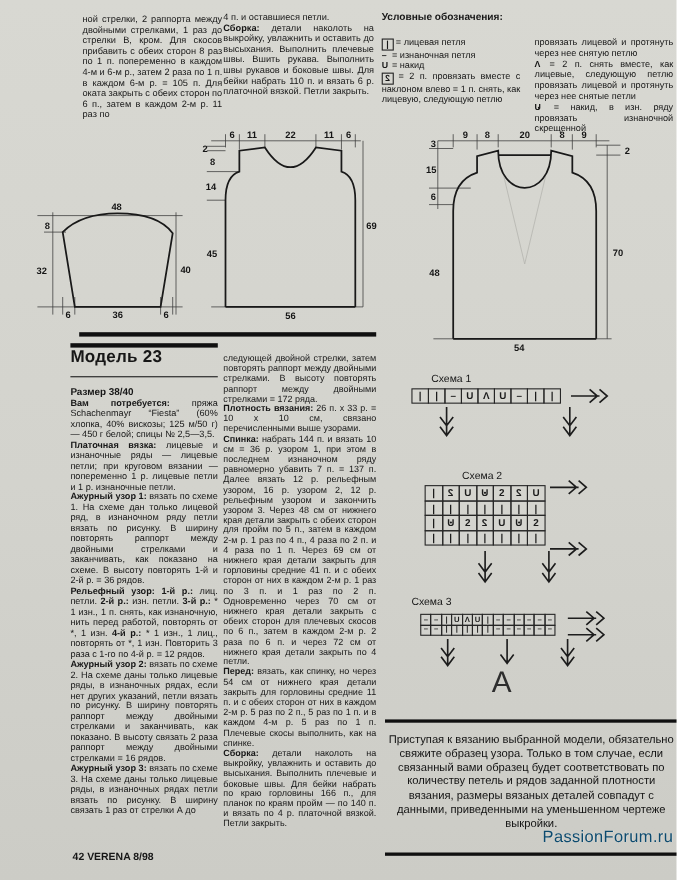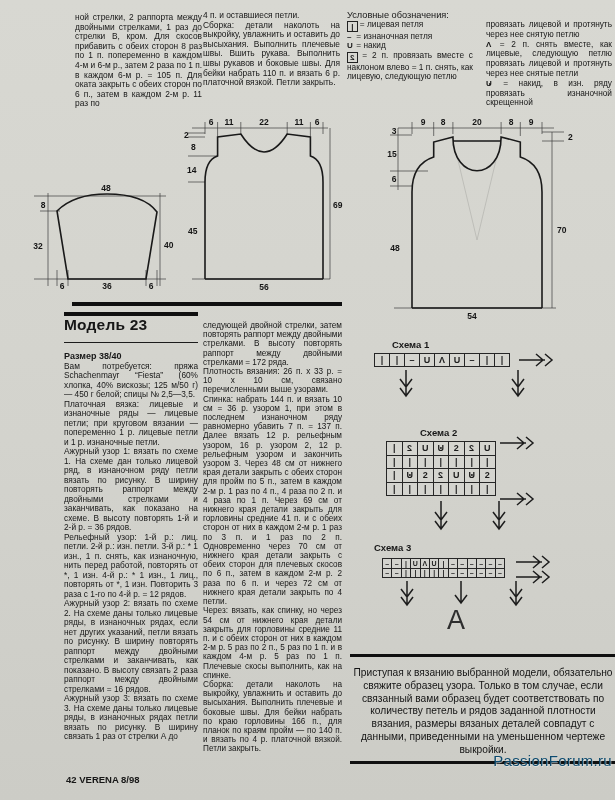--- a/index.html
+++ b/index.html
@@ -4,57 +4,57 @@
 <style>
   html,body{margin:0;padding:0}
   body{
     width:615px;height:800px;position:relative;overflow:hidden;
     background:linear-gradient(180deg,#d8d8d2 0%,#d3d3cd 55%,#ccccc6 100%);
     font-family:"Liberation Sans",sans-serif;color:#171717;
   }
   .abs{position:absolute}
   .txt{font-size:8.4px;line-height:9.6px;text-align:justify}
   .txt p{margin:0}
-  b{font-weight:400}
+  b{font-weight:700}
   
   .col1-top{left:75px;top:13px;width:127px}
   .col2-top{left:203px;top:11px;width:137px}
   .col-left{left:64px;top:312px;width:134px;font-size:8.3px;line-height:9.5px}
   .col-mid{left:203px;top:321px;width:139px;font-size:8.2px;line-height:9.2px}
   .headbar{height:3.5px;background:#101010;margin-bottom:4px}
   .mtitle{font-size:15.5px;font-weight:700;margin:0 0 13px 0;letter-spacing:.2px}
   .thinrule{height:1.3px;background:#1c1c1c;margin-bottom:9px}
   .msize{font-weight:700;font-size:9px;margin:0 0 10px 0}
   
   .legend{left:347px;top:10px;width:265px}
-  .ltitle{font-weight:400;font-size:9.2px;margin-bottom:0}
+  .ltitle{font-weight:700;font-size:9.2px;margin-bottom:14px}
   .lcols{display:flex;gap:13px}
   .lcol{width:127px;font-size:8.3px;line-height:9.8px;text-align:justify}
   .litem{margin:0}
   .lsym{font-weight:700;display:inline-block;position:relative;min-width:7px;font-size:8px}
   .lsym.boxed{border:0.9px solid #222;width:8.5px;height:9px;line-height:9px;text-align:center;vertical-align:-1.5px}
   
   .divbar{left:72px;top:302px;width:270px;height:3.5px;background:#101010}
   
-  .slabel{font-weight:700;font-size:9.5px}
+  .slabel{font-weight:400;font-size:9.5px}
   .sgrid .srow{display:flex}
   .scell{box-sizing:border-box;border:1px solid #262626;margin:0 -1px -1px 0;
          display:flex;align-items:center;justify-content:center;position:relative;
          font-size:9px;font-weight:700;color:#1c1c1c;background:rgba(255,255,255,0.06)}
   .g1 .scell{width:16px;height:14px}
   .g2 .scell{width:16.5px;height:14.5px}
   .g3 .scell{width:10.4px;height:10.5px;font-size:7px}
   .flip{display:inline-block;transform:scaleX(-1)}
   .udot{position:absolute;width:2.2px;height:2.2px;background:#1c1c1c;border-radius:50%;
         left:50%;top:38%;transform:translateX(-50%)}
   .arr{position:absolute}
   .amark{position:absolute;font-size:27px;font-weight:400;color:#2e2e2e;font-family:"Liberation Sans",sans-serif}
   
   .note{left:350px;top:654px;width:262px;border-top:3.5px solid #101010;border-bottom:3.5px solid #101010;
-        padding:10px 2px 4px 2px;text-align:center;font-size:10.2px;line-height:12.8px;color:#141414}
+        padding:10px 2px 18px 2px;text-align:center;font-size:10.2px;line-height:12.8px;color:#141414}
   .footer{left:66px;top:774px;font-weight:700;font-size:9.5px}
   .wm{right:3px;top:752px;font-size:15px;color:#0c4a6e;letter-spacing:.3px;
       text-shadow:0.6px 0.6px 0 rgba(240,240,238,.6)}
   svg text{font-family:"Liberation Sans",sans-serif;font-size:8.5px;font-weight:700;fill:#151515}
 </style>
 </head>
 <body>
 
 <div class="abs txt col1-top">
   <p>ной стрелки, 2 раппорта между двойными стрелками, 1 раз до стрелки В, кром. Для скосов прибавить с обеих сторон 8 раз по 1 п. попеременно в каждом 4-м и 6-м р., затем 2 раза по 1 п. в каждом 6-м р. = 105 п. Для оката закрыть с обеих сторон по 6 п., затем в каждом 2-м р. 11 раз по</p>
@@ -182,21 +182,21 @@
   <p><b>Ажурный узор 1:</b><span> вязать по схеме 1. На схеме дан только лицевой ряд, в изнаночном ряду петли вязать по рисунку. В ширину повторять раппорт между двойными стрелками и заканчивать, как показано на схеме. В высоту повторять 1-й и 2-й р. = 36 рядов.</span></p>
   <p><b>Рельефный узор: 1-й р.:</b><span> лиц. петли. </span><b>2-й р.:</b><span> изн. петли. </span><b>3-й р.:</b><span> * 1 изн., 1 п. снять, как изнаночную, нить перед работой, повторять от *, 1 изн. </span><b>4-й р.:</b><span> * 1 изн., 1 лиц., повторять от *, 1 изн. Повторить 3 раза с 1-го по 4-й р. = 12 рядов.</span></p>
   <p><b>Ажурный узор 2:</b><span> вязать по схеме 2. На схеме даны только лицевые ряды, в изнаночных рядах, если нет других указаний, петли вязать по рисунку. В ширину повторять раппорт между двойными стрелками и заканчивать, как показано. В высоту связать 2 раза раппорт между двойными стрелками = 16 рядов.</span></p>
   <p><b>Ажурный узор 3:</b><span> вязать по схеме 3. На схеме даны только лицевые ряды, в изнаночных рядах петли вязать по рисунку. В ширину связать 1 раз от стрелки А до</span></p>
 </div>
 
 <div class="abs txt col-mid">
   <p><span>следующей двойной стрелки, затем повторять раппорт между двойными стрелками. В высоту повторять раппорт между двойными стрелками = 172 ряда.</span></p>
   <p><b>Плотность вязания:</b><span> 26 п. х 33 р. = 10 х 10 см, связано перечисленными выше узорами.</span></p>
   <p><b>Спинка:</b><span> набрать 144 п. и вязать 10 см = 36 р. узором 1, при этом в последнем изнаночном ряду равномерно убавить 7 п. = 137 п. Далее вязать 12 р. рельефным узором, 16 р. узором 2, 12 р. рельефным узором и закончить узором 3. Через 48 см от нижнего края детали закрыть с обеих сторон для пройм по 5 п., затем в каждом 2-м р. 1 раз по 4 п., 4 раза по 2 п. и 4 раза по 1 п. Через 69 см от нижнего края детали закрыть для горловины средние 41 п. и с обеих сторон от них в каждом 2-м р. 1 раз по 3 п. и 1 раз по 2 п. Одновременно через 70 см от нижнего края детали закрыть с обеих сторон для плечевых скосов по 6 п., затем в каждом 2-м р. 2 раза по 6 п. и через 72 см от нижнего края детали закрыть по 4 петли.</span></p>
-  <p><b>Через:</b><span> вязать, как спинку, но через 54 см от нижнего края детали закрыть для горловины средние 11 п. и с обеих сторон от них в каждом 2-м р. 5 раз по 2 п., 5 раз по 1 п. и в каждом 4-м р. 5 раз по 1 п. Плечевые скосы выполнить, как на спинке.</span></p>
+  <p><b>Перед:</b><span> вязать, как спинку, но через 54 см от нижнего края детали закрыть для горловины средние 11 п. и с обеих сторон от них в каждом 2-м р. 5 раз по 2 п., 5 раз по 1 п. и в каждом 4-м р. 5 раз по 1 п. Плечевые скосы выполнить, как на спинке.</span></p>
   <p><b>Сборка:</b><span> детали наколоть на выкройку, увлажнить и оставить до высыхания. Выполнить плечевые и боковые швы. Для бейки набрать по краю горловины 166 п., для планок по краям пройм — по 140 п. и вязать по 4 р. платочной вязкой. Петли закрыть.</span></p>
 </div>
 
 <div class="abs slabel" style="left:392px;top:339px">Схема 1</div>
 <div class="abs sgrid g1" style="left:374px;top:353px">
     <div class="srow">
       <span class="scell">|</span>
       <span class="scell">|</span>
       <span class="scell">–</span>
       <span class="scell">U</span>

